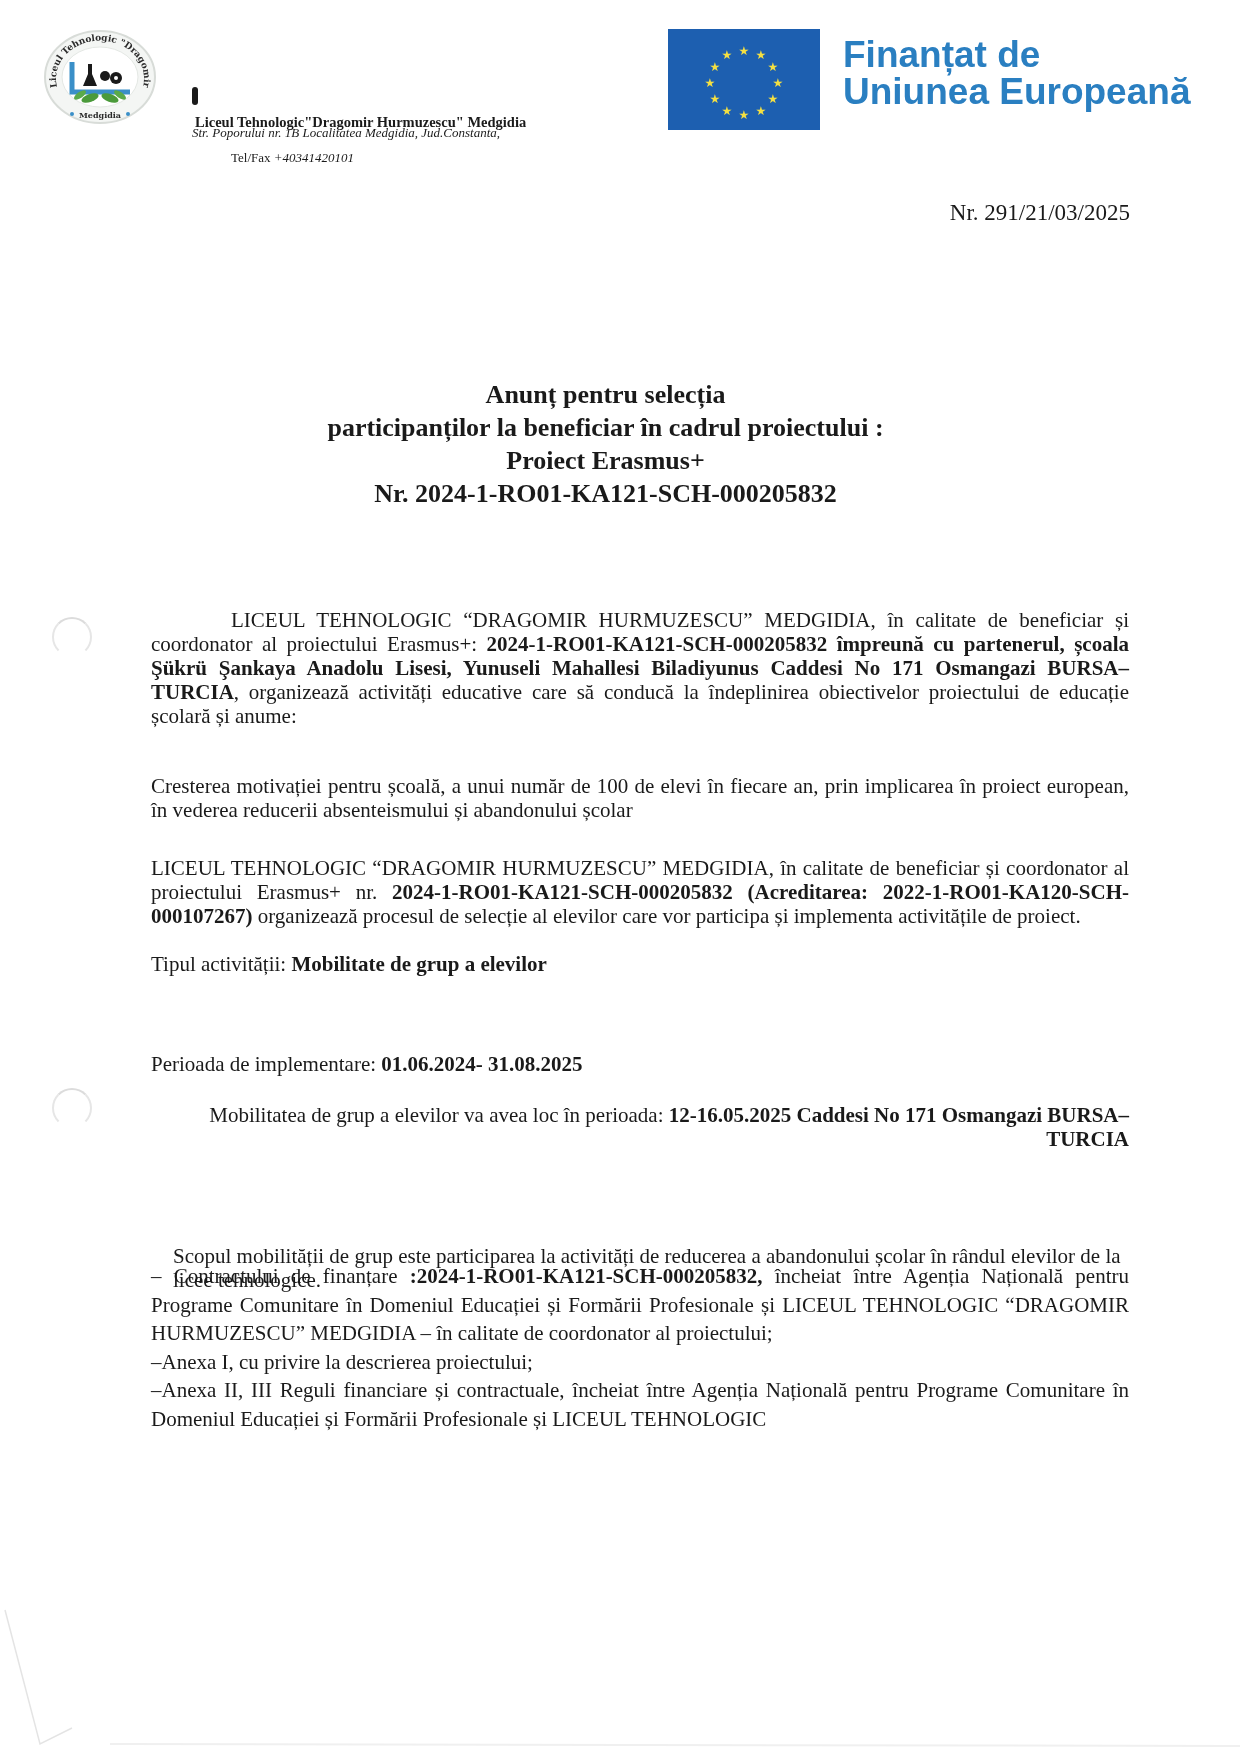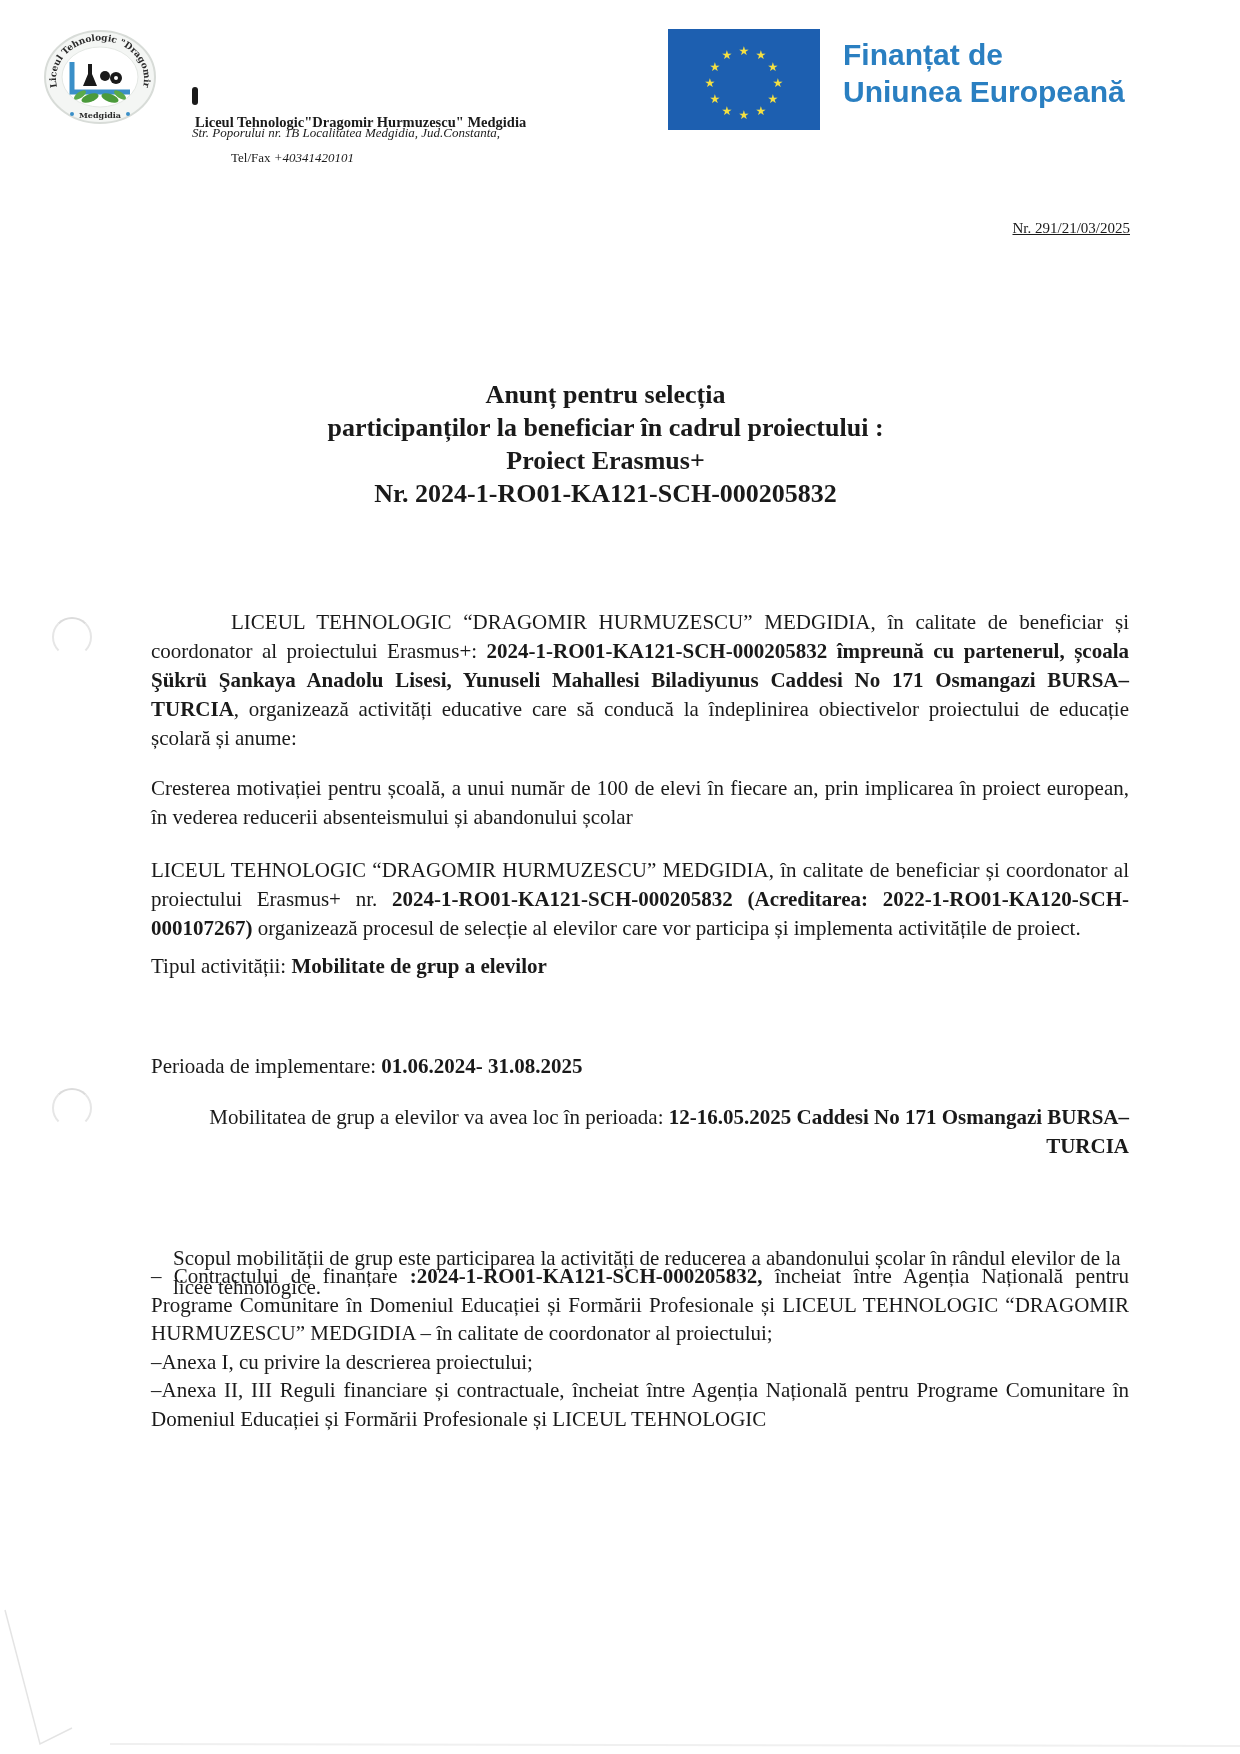--- a/index.html
+++ b/index.html
@@ -12,30 +12,30 @@
     
     .logo { left: 42px; top: 28px; width: 116px; height: 98px; }
     .mark { left: 192px; top: 87px; width: 6px; height: 18px; background: #1a1a1a; border-radius: 3px; }
     .school-name { left: 195px; top: 114px; font-size: 14.5px; font-weight: bold; white-space: nowrap; }
     .school-addr { left: 180px; top: 125px; font-size: 13px; font-style: italic; white-space: nowrap; margin-left: 12px; }
     .school-tel { left: 231px; top: 150px; font-size: 13px; white-space: nowrap; }
     .school-tel i { font-style: italic; }
 
     .eu-flag { left: 668px; top: 29px; width: 152px; height: 101px; background: #1d5fb0; }
     .eu-text { left: 843px; top: 36px; color: #2a7fc1; font-family: "Liberation Sans", "DejaVu Sans", sans-serif;
-      font-weight: bold; font-size: 30px; line-height: 37px; white-space: nowrap; }
+      font-weight: bold; font-size: 37px; line-height: 37px; white-space: nowrap; }
 
-    .doc-number { right: 110px; top: 220px; font-size: 15px; white-space: nowrap; text-decoration: underline; }
+    .doc-number { right: 110px; top: 200px; font-size: 23px; white-space: nowrap; }
 
     
     .title { left: 0; width: 1211px; top: 378px; text-align: center; font-weight: bold; font-size: 26px; line-height: 33px; }
     .title div { white-space: nowrap; }
 
     
-    .body { left: 151px; width: 978px; font-size: 21px; line-height: 29px; text-align: justify; }
+    .body { left: 151px; width: 978px; font-size: 21px; line-height: 24px; text-align: justify; }
     .body p { margin: 0; }
     .body b { font-weight: bold; }
     .indent { text-indent: 80px; }
 
     .p1 { top: 608px; }
     .p2 { top: 774px; }
     .p3 { top: 856px; }
     .p4 { top: 952px; }
     .p5 { top: 1052px; }
     .p6 { top: 1103px; }

